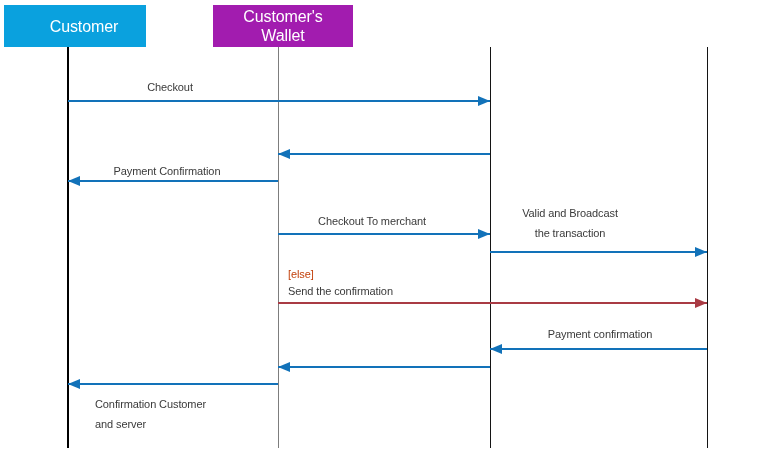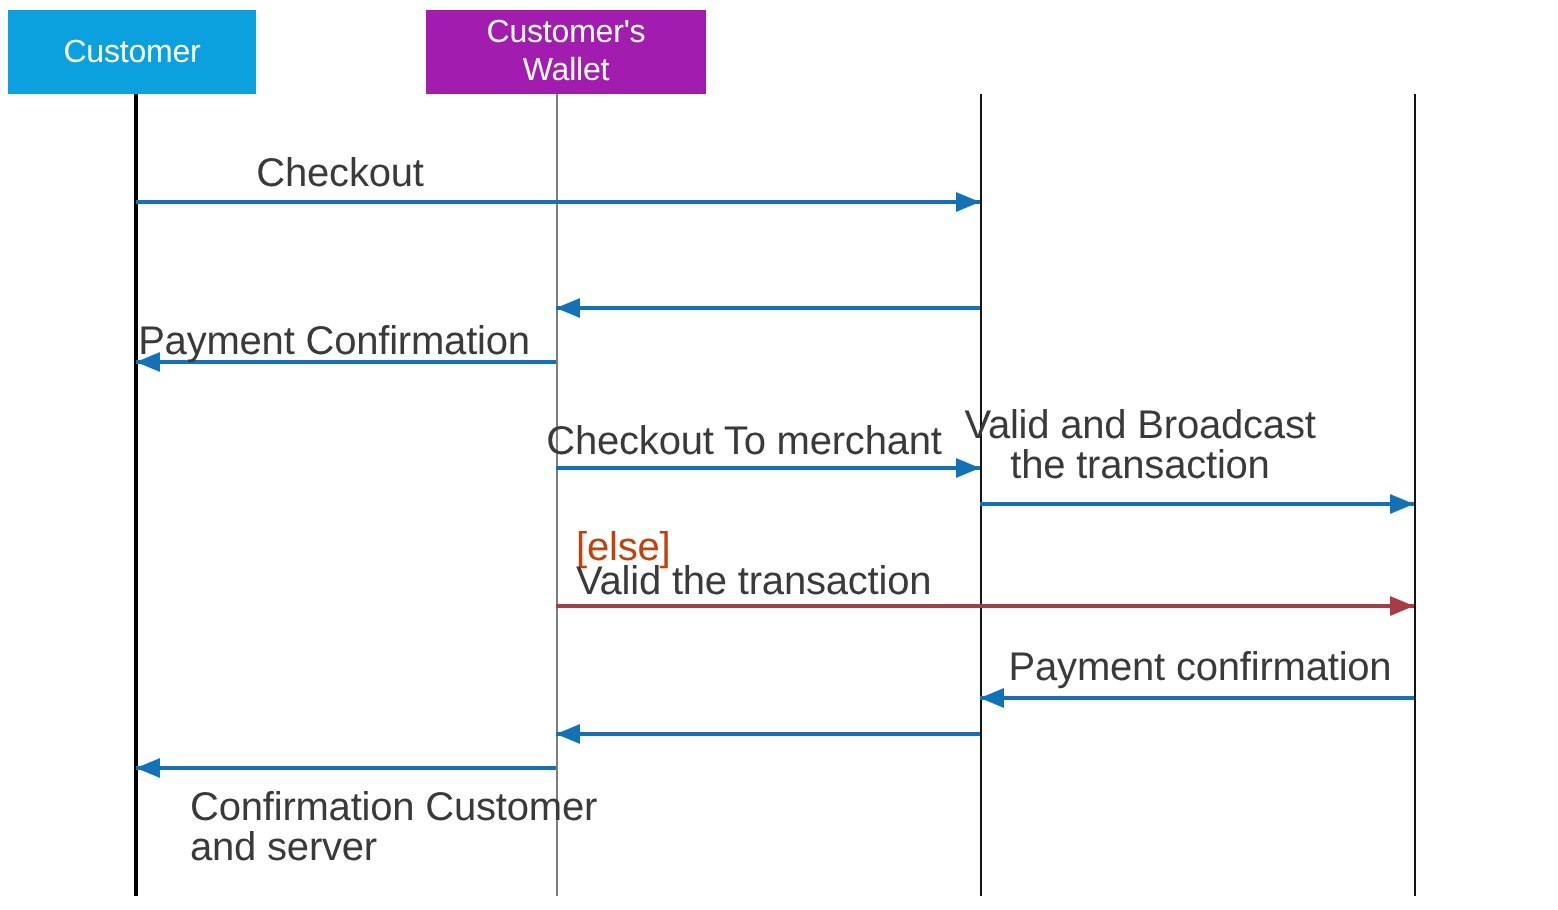--- a/index.html
+++ b/index.html
@@ -12,30 +12,30 @@
     display:flex; flex-direction:column; justify-content:center; align-items:center;
     text-align:center; font-size:16px; line-height:19px; letter-spacing:-0.1px;
   }
   .lifeline { position:absolute; top:47px; height:401px; }
   .msg-line { position:absolute; height:1.6px; }
   .arrow-head {
     position:absolute; width:0; height:0;
     border-top:5px solid transparent; border-bottom:5px solid transparent;
   }
   .msg-label {
-    position:absolute; font-size:20px; line-height:20px; color:#3a3a3a;
+    position:absolute; font-size:11px; line-height:20px; color:#3a3a3a;
     white-space:nowrap; letter-spacing:-0.1px;
   }
   .msg-label.center { transform:translateX(-50%); text-align:center; }
 </style>
 </head>
 <body>
 
 <div class="stage">
-    <div class="actor-box" style="left: 4px; width: 124px; background: rgb(10, 161, 222); color: rgb(255, 255, 255);">
+    <div class="actor-box" style="left: 4px; width: 124px; background: rgb(10, 161, 222); color: rgb(255, 255, 255); padding-left: 18px;">
       <div>Customer</div>
     </div>
     <div class="lifeline" style="left: 67px; width: 2px; top: 47px; height: 401px; background: rgb(0, 0, 0);"></div>
     <div class="actor-box" style="left: 213px; width: 140px; background: #a21caf; color: rgb(255, 255, 255);">
       <div>Customer's</div>
       <div>Wallet</div>
     </div>
     <div class="lifeline" style="left: 277.5px; width: 1px; top: 47px; height: 401px; background: rgb(125, 125, 125);"></div>
     <div class="lifeline" style="left: 489.5px; width: 1px; top: 47px; height: 401px; background: rgb(20, 20, 20);"></div>
     <div class="lifeline" style="left: 706.5px; width: 1px; top: 47px; height: 401px; background: rgb(20, 20, 20);"></div>
@@ -61,21 +61,21 @@
     <div class="msg-label center" style="left: 570px; top: 203px; color: rgb(58, 58, 58);">
       <div>Valid and Broadcast</div>
       <div>the transaction</div>
     </div>
     <div class="msg-line" style="left: 278px; width: 429px; top: 302.2px; background: rgb(169, 59, 68);"></div>
     <div class="arrow-head" style="top: 298px; left: 695px; border-left: 12px solid rgb(169, 59, 68);"></div>
     <div class="msg-label" style="left: 288px; top: 264px; color: #c2410c;">
       <div>[else]</div>
     </div>
     <div class="msg-label" style="left: 288px; top: 281px; color: rgb(58, 58, 58);">
-      <div>Valid the transaction</div>
+      <div>Send the confirmation</div>
     </div>
     <div class="msg-line" style="left: 490px; width: 217px; top: 348.2px; background: rgb(18, 114, 185);"></div>
     <div class="arrow-head" style="top: 344px; left: 490px; border-right: 12px solid rgb(18, 114, 185);"></div>
     <div class="msg-label center" style="left: 600px; top: 324px; color: rgb(58, 58, 58);">
       <div>Payment confirmation</div>
     </div>
     <div class="msg-line" style="left: 278px; width: 212px; top: 366.2px; background: rgb(18, 114, 185);"></div>
     <div class="arrow-head" style="top: 362px; left: 278px; border-right: 12px solid rgb(18, 114, 185);"></div>
     <div class="msg-line" style="left: 68px; width: 210px; top: 383.2px; background: rgb(18, 114, 185);"></div>
     <div class="arrow-head" style="top: 379px; left: 68px; border-right: 12px solid rgb(18, 114, 185);"></div>

